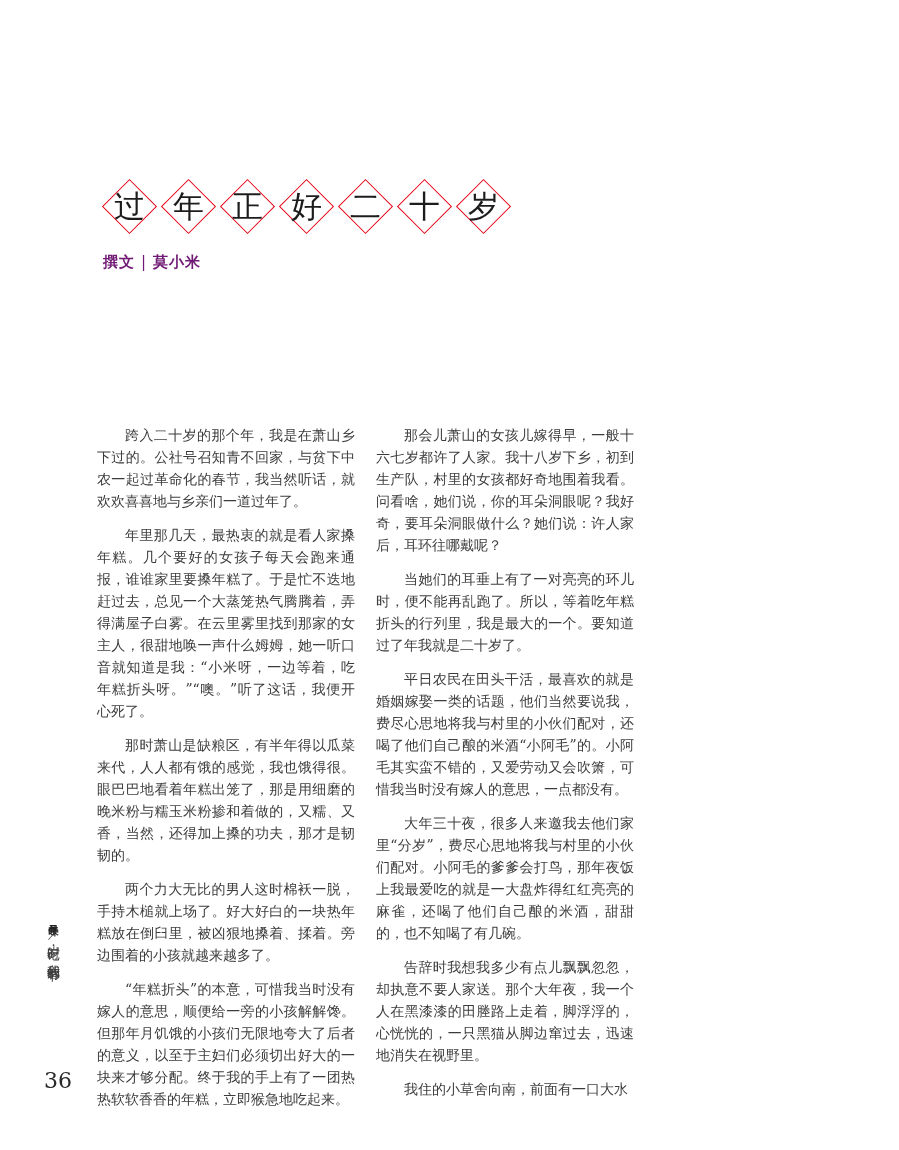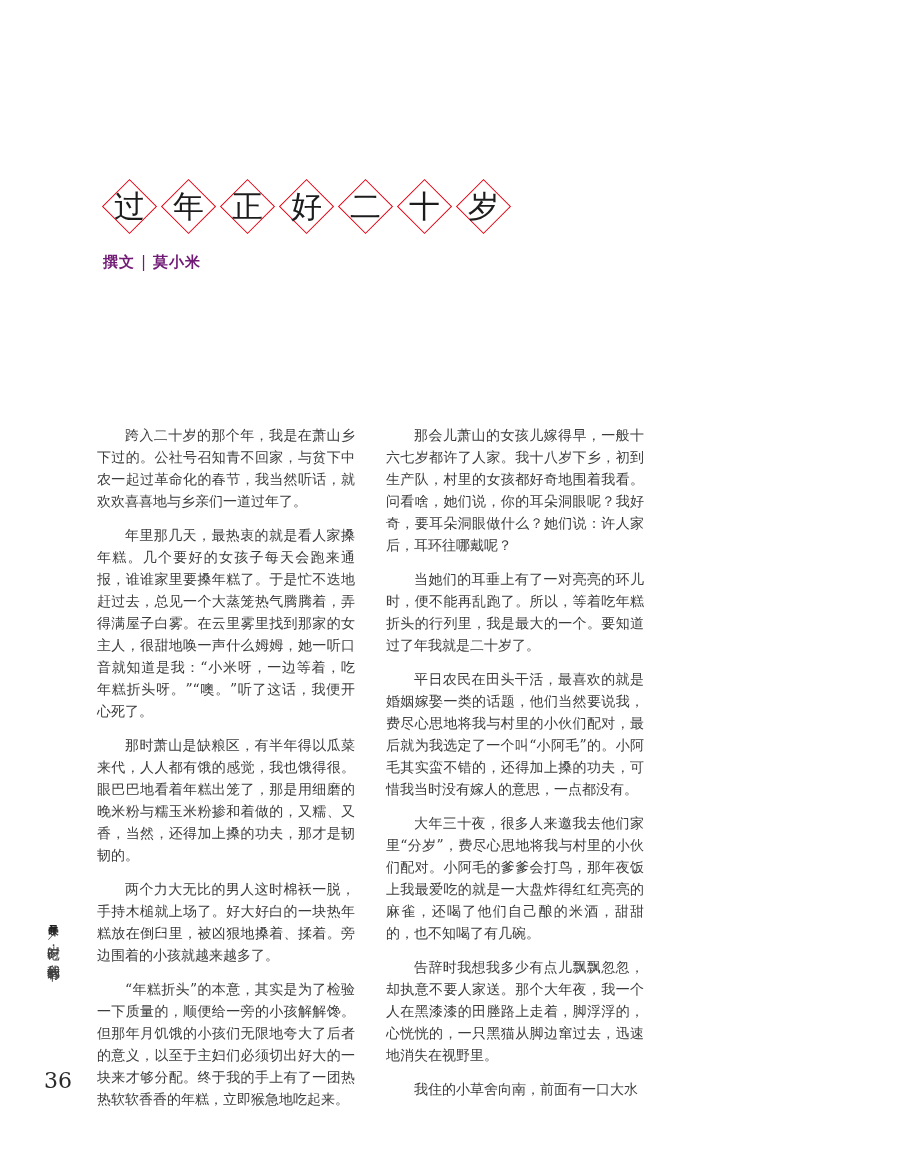--- a/index.html
+++ b/index.html
@@ -59,21 +59,21 @@
     top: 424px;
     width: 258px;
     font-size: 14px;
     line-height: 22px;
     text-align: justify;
     text-justify: inter-character;
     word-break: break-all;
     color: #3c3c3c;
   }
   .column-left  { left: 97px;  }
-  .column-right { left: 386px; }
+  .column-right { left: 376px; }
   .column p {
     margin: 0 0 12px 0;
     text-indent: 2em;
   }
 
   
   .sidebar {
     position: absolute;
     left: 44px;
     top: 916px;
@@ -144,28 +144,28 @@
   <div class="byline">
     <span>撰文</span><span class="sep">|</span><span>莫小米</span>
   </div>
 
   <div class="column column-left">
 
   <p>跨入二十岁的那个年，我是在萧山乡下过的。公社号召知青不回家，与贫下中农一起过革命化的春节，我当然听话，就欢欢喜喜地与乡亲们一道过年了。</p>
       <p>年里那几天，最热衷的就是看人家搡年糕。几个要好的女孩子每天会跑来通报，谁谁家里要搡年糕了。于是忙不迭地赶过去，总见一个大蒸笼热气腾腾着，弄得满屋子白雾。在云里雾里找到那家的女主人，很甜地唤一声什么姆姆，她一听口音就知道是我：“小米呀，一边等着，吃年糕折头呀。”“噢。”听了这话，我便开心死了。</p>
       <p>那时萧山是缺粮区，有半年得以瓜菜来代，人人都有饿的感觉，我也饿得很。眼巴巴地看着年糕出笼了，那是用细磨的晚米粉与糯玉米粉掺和着做的，又糯、又香，当然，还得加上搡的功夫，那才是韧韧的。</p>
       <p>两个力大无比的男人这时棉袄一脱，手持木槌就上场了。好大好白的一块热年糕放在倒臼里，被凶狠地搡着、揉着。旁边围着的小孩就越来越多了。</p>
-      <p>“年糕折头”的本意，其实是为了检验一下质量的，顺便给一旁的小孩解解馋。但那年月饥饿的小孩们无限地夸大了后者的意义，以至于主妇们必须切出好大的一块来才够分配。终于我的手上有了一团热热软软香香的年糕，立即猴急地吃起来。</p>
+      <p>“年糕折头”的本意，可惜我当时没有嫁人的意思，顺便给一旁的小孩解解馋。但那年月饥饿的小孩们无限地夸大了后者的意义，以至于主妇们必须切出好大的一块来才够分配。终于我的手上有了一团热热软软香香的年糕，立即猴急地吃起来。</p>
     </div>
 
   <div class="column column-right">
 
   <p>那会儿萧山的女孩儿嫁得早，一般十六七岁都许了人家。我十八岁下乡，初到生产队，村里的女孩都好奇地围着我看。问看啥，她们说，你的耳朵洞眼呢？我好奇，要耳朵洞眼做什么？她们说：许人家后，耳环往哪戴呢？</p>
       <p>当她们的耳垂上有了一对亮亮的环儿时，便不能再乱跑了。所以，等着吃年糕折头的行列里，我是最大的一个。要知道过了年我就是二十岁了。</p>
-      <p>平日农民在田头干活，最喜欢的就是婚姻嫁娶一类的话题，他们当然要说我，费尽心思地将我与村里的小伙们配对，最后就为我选定了一个叫“小阿毛”的。小阿毛其实蛮不错的，还得加上搡的功夫，可惜我当时没有嫁人的意思，一点都没有。</p>
+      <p>平日农民在田头干活，最喜欢的就是婚姻嫁娶一类的话题，他们当然要说我，费尽心思地将我与村里的小伙们配对，还喝了他们自己酿的米酒“小阿毛”的。小阿毛其实蛮不错的，又爱劳动又会吹箫，可惜我当时没有嫁人的意思，一点都没有。</p>
       <p>大年三十夜，很多人来邀我去他们家里“分岁”，费尽心思地将我与村里的小伙们配对。小阿毛的爹爹会打鸟，那年夜饭上我最爱吃的就是一大盘炸得红红亮亮的麻雀，还喝了他们自己酿的米酒，甜甜的，也不知喝了有几碗。</p>
       <p>告辞时我想我多少有点儿飘飘忽忽，却执意不要人家送。那个大年夜，我一个人在黑漆漆的田塍路上走着，脚浮浮的，心恍恍的，一只黑猫从脚边窜过去，迅速地消失在视野里。</p>
       <p>我住的小草舍向南，前面有一口大水</p>
     </div>
 
   <div class="sidebar">
     <span class="series-tag">寻年味</span>
     <span class="slash">／</span>
     <span class="section-title">岁时记·我们的春节</span>
   </div>

